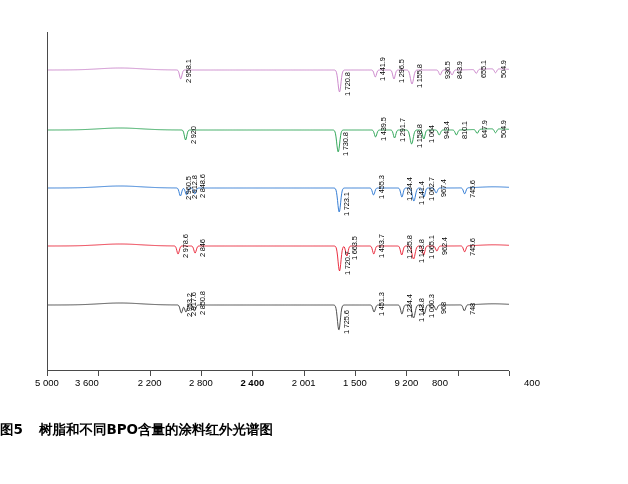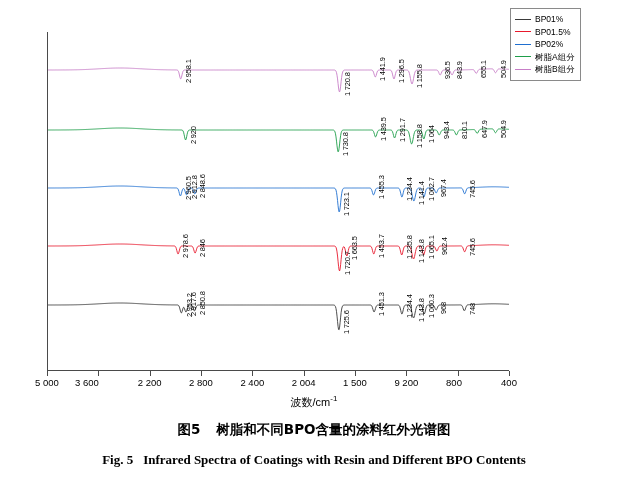--- a/index.html
+++ b/index.html
@@ -105,21 +105,20 @@
     transform-origin: left top;
     transform: rotate(-90deg);
     white-space: nowrap;
     letter-spacing: -0.2px;
   }
   .caption-cn {
     position: absolute;
     left: 0;
     top: 421px;
     width: 628px;
-    text-align: center;
     font-size: 13.5px;
     font-weight: bold;
     font-family: "DejaVu Sans", sans-serif;
   }
   .caption-en {
     position: absolute;
     left: 0;
     top: 452px;
     width: 628px;
     text-align: center;
@@ -163,59 +162,34 @@
   <div id="ticks">
       <div class="tick" style="left: 47px;"></div>
       <div class="tick-label" style="left: 47px;">5 000</div>
       <div class="tick" style="left: 98.3333px;"></div>
       <div class="tick-label" style="left: 87px;">3 600</div>
       <div class="tick" style="left: 149.667px;"></div>
       <div class="tick-label" style="left: 149.667px;">2 200</div>
       <div class="tick" style="left: 201px;"></div>
       <div class="tick-label" style="left: 201px; text-align: center;">2 800</div>
       <div class="tick" style="left: 252.333px;"></div>
-      <div class="tick-label" style="left: 252.333px;">2 400</div>
+      <div class="tick-label" style="left: 252.333px; font-weight: bold;">2 400</div>
       <div class="tick" style="left: 303.667px;"></div>
-      <div class="tick-label" style="left: 303.667px;">2 004</div>
+      <div class="tick-label" style="left: 303.667px;">2 001</div>
       <div class="tick" style="left: 355px;"></div>
       <div class="tick-label" style="left: 355px;">1 500</div>
       <div class="tick" style="left: 406.333px;"></div>
       <div class="tick-label" style="left: 406.333px;">9 200</div>
       <div class="tick" style="left: 457.667px;"></div>
-      <div class="tick-label" style="left: 454px;">800</div>
+      <div class="tick-label" style="left: 440px;">800</div>
       <div class="tick" style="left: 509px;"></div>
-      <div class="tick-label" style="left: 509px;">400</div>
+      <div class="tick-label" style="left: 532px;">400</div>
     </div>
 
-  <div class="xlabel">
-    <span>波数/cm</span><sup>-1</sup>
-  </div>
-
-  <div class="legend" id="legend">
-      <div class="legend-row">
-        <span class="legend-swatch" style="border-top-color: rgb(58, 58, 58);"></span>
-        <span class="legend-label">BP01%</span>
-      </div>
-      <div class="legend-row">
-        <span class="legend-swatch" style="border-top-color: rgb(232, 25, 44);"></span>
-        <span class="legend-label">BP01.5%</span>
-      </div>
-      <div class="legend-row">
-        <span class="legend-swatch" style="border-top-color: rgb(31, 111, 208);"></span>
-        <span class="legend-label">BP02%</span>
-      </div>
-      <div class="legend-row">
-        <span class="legend-swatch" style="border-top-color: rgb(30, 158, 74);"></span>
-        <span class="legend-label">树脂A组分</span>
-      </div>
-      <div class="legend-row">
-        <span class="legend-swatch" style="border-top-color: rgb(199, 126, 199);"></span>
-        <span class="legend-label">树脂B组分</span>
-      </div>
-    </div>
+
 
   <div id="peak-labels">
       <div class="peak-label" style="left: 183.911px; top: 83px;">2 958.1</div>
       <div class="peak-label" style="left: 342.697px; top: 96px;">1 720.8</div>
       <div class="peak-label" style="left: 378.49px; top: 81px;">1 441.9</div>
       <div class="peak-label" style="left: 397.149px; top: 83px;">1 296.5</div>
       <div class="peak-label" style="left: 415.206px; top: 88px;">1 155.8</div>
       <div class="peak-label" style="left: 443.349px; top: 79px;">936.5</div>
       <div class="peak-label" style="left: 455.233px; top: 79px;">843.9</div>
       <div class="peak-label" style="left: 479.462px; top: 78px;">655.1</div>
@@ -259,17 +233,14 @@
       <div class="peak-label" style="left: 416.746px; top: 322px;">1 143.8</div>
       <div class="peak-label" style="left: 427.462px; top: 318px;">1 060.3</div>
       <div class="peak-label" style="left: 439.307px; top: 314px;">968</div>
       <div class="peak-label" style="left: 467.54px; top: 315px;">748</div>
     </div>
 
   <div class="caption-cn">
     <span>图5</span><span class="cap-sp"></span><span>树脂和不同BPO含量的涂料红外光谱图</span>
   </div>
 
-  <div class="caption-en">
-    <span>Fig. 5</span><span class="cap-sp"></span><span>Infrared Spectra of Coatings with Resin and Different BPO Contents</span>
-  </div>
 
 </div>
 
 </body></html>

